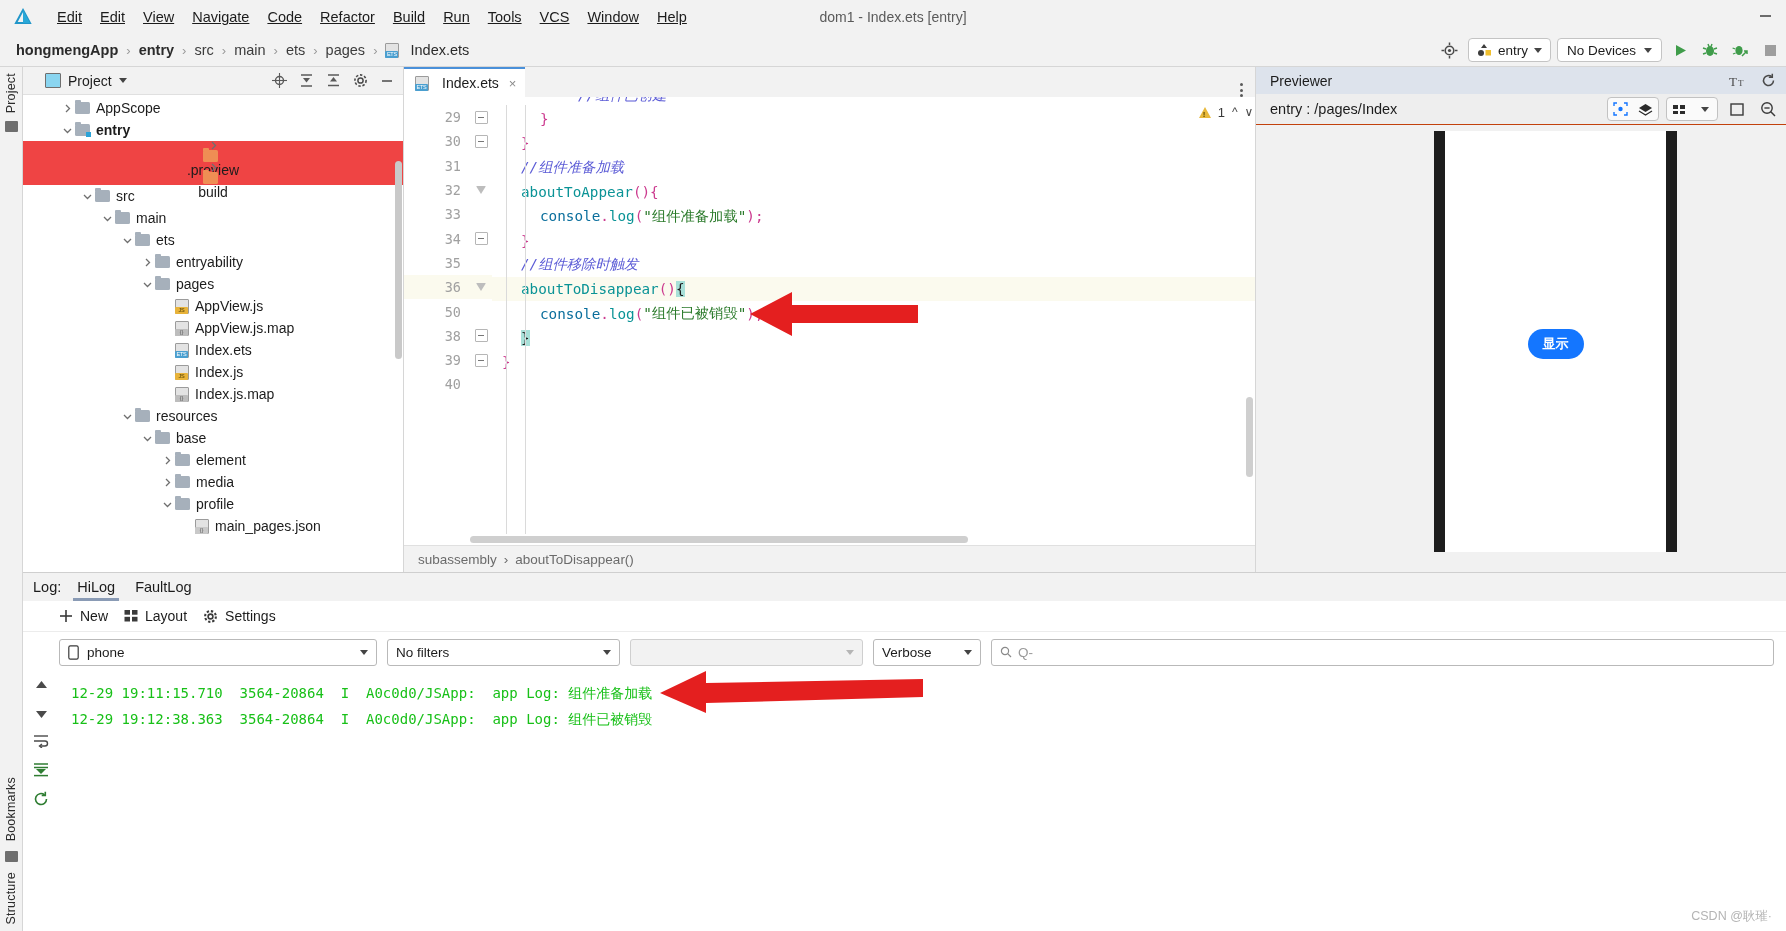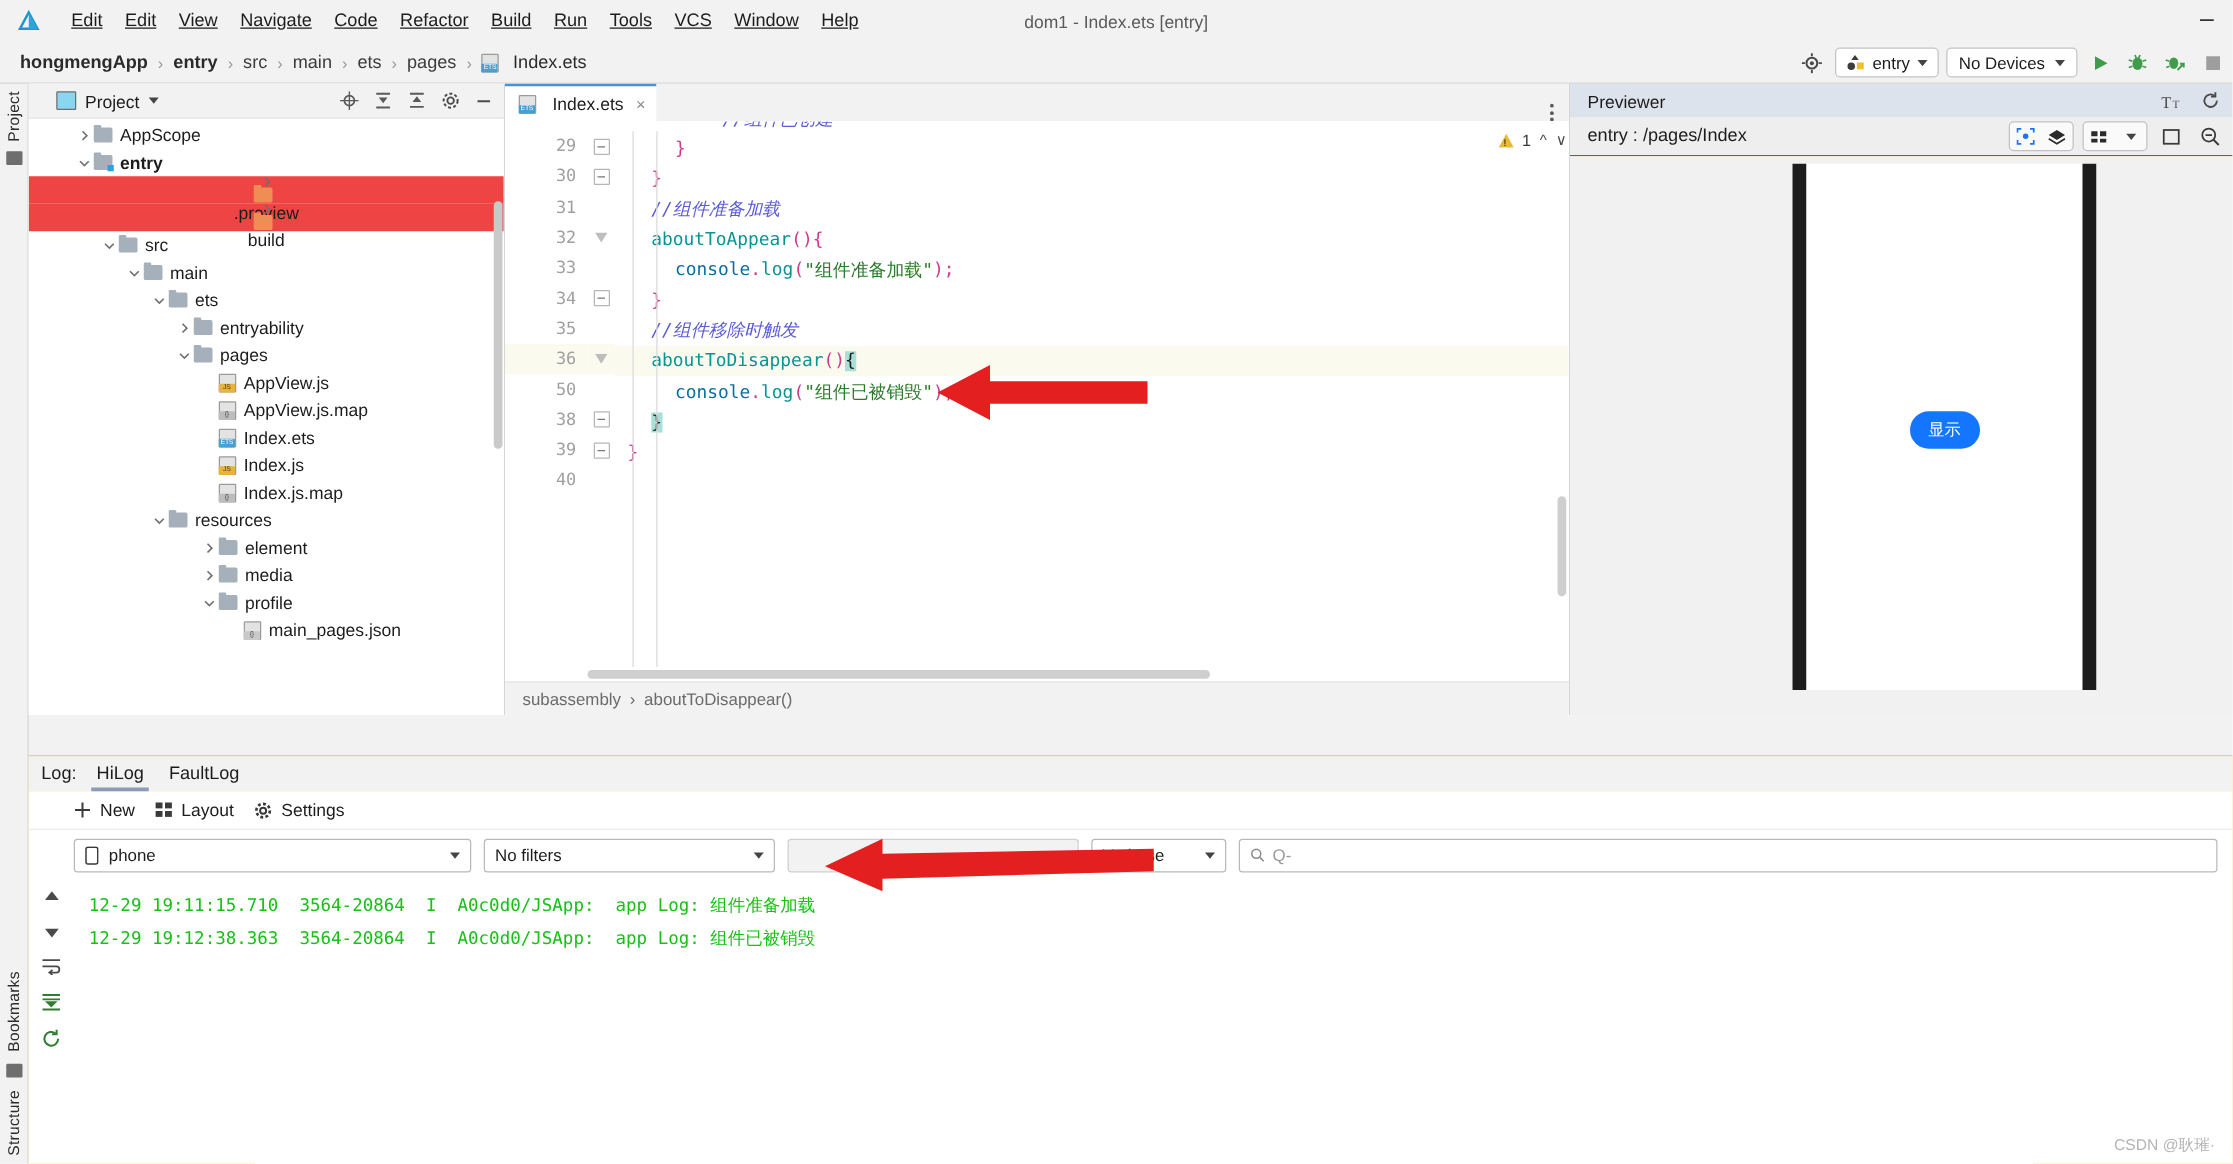--- a/index.html
+++ b/index.html
@@ -116,24 +116,24 @@
   
   .previewer{width:530px;flex:0 0 auto;display:flex;flex-direction:column;background:#f2f2f2;min-width:0;}
   .pv-head{height:27px;background:#dde3ec;display:flex;align-items:center;padding:0 10px 0 14px;font-size:14px;}
   .pv-head-icons{margin-left:auto;display:flex;align-items:center;gap:14px;}
   .pv-toolbar{height:30px;background:#eeeeee;display:flex;align-items:center;padding:0 6px 0 14px;font-size:14.5px;border-bottom:1px solid #c2410c;}
   .pv-tb-right{margin-left:auto;display:flex;align-items:center;gap:7px;}
   .pv-grp{display:flex;align-items:center;border:1px solid #c2c2c2;border-radius:4px;background:#fafafa;height:22px;overflow:hidden;}
   .pv-grp .b{width:25px;height:22px;display:flex;align-items:center;justify-content:center;}
   .pv-stage{flex:1 1 auto;background:#f1f1f1;position:relative;overflow:hidden;}
   .device{position:absolute;left:178px;top:6px;width:243px;height:421px;background:#fff;border-left:11px solid #1d1d1d;border-right:11px solid #1d1d1d;box-sizing:border-box;}
-  .dev-btn{position:absolute;left:50%;top:198px;transform:translateX(-50%);background:#1476ff;color:#fff;border-radius:15px;padding:6px 15px;font-size:13px;}
+  .dev-btn{position:absolute;left:50%;top:198px;transform:translateX(-50%);background:#1476ff;color:#fff;border-radius:15px;padding:6px 15px;font-size:13px;font-weight:bold;}
 
   
-  .logpanel{flex:1 1 auto;display:flex;flex-direction:column;background:#fde047;border-top:1px solid #cfcfcf;min-height:0;margin-top:32px;}
+  .logpanel{flex:1 1 auto;display:flex;flex-direction:column;background:#14b8a6;border-top:1px solid #cfcfcf;min-height:0;}
   .log-tabs{height:28px;background:#f2f2f2;display:flex;align-items:center;gap:0;padding-left:10px;font-size:14.5px;}
   .ltab{padding:0 10px;height:28px;display:flex;align-items:center;color:#1c1c1c;position:relative;}
   .ltab.active:after{content:"";position:absolute;left:6px;right:6px;bottom:0;height:3px;background:#8a9bb5;}
   .ltab.lbl{color:#1c1c1c;padding-left:0;padding-right:6px;}
   .log-actions{height:30px;background:#fff;display:flex;align-items:center;gap:16px;padding-left:36px;font-size:14px;border-bottom:1px solid #ececec;}
   .la{display:flex;align-items:center;gap:7px;}
   .log-filters{height:40px;display:flex;align-items:center;gap:10px;padding-left:36px;padding-right:12px;background:#fff;}
   .fsel{height:25px;border:1px solid #b9b9b9;border-radius:3px;background:#fff;display:flex;align-items:center;padding:0 8px;font-size:13.5px;position:relative;}
   .fsel .cv{margin-left:auto;}
   .fsel.disabled{background:#f2f2f2;color:#9a9a9a;border-color:#cfcfcf;}
@@ -476,20 +476,32 @@
                 <span class="tw" style="width: 96px;"></span>
                 <span class="arrow">
                   <svg width="9" height="9" viewBox="0 0 9 9">
                     <polyline points="1,3 4.5,6.5 8,3" fill="none" stroke="#6f6f6f" stroke-width="1.3"></polyline>
                   </svg>
                 </span>
                 <span class="folder">
                   <i></i>
                 </span>
                 <span>resources</span>
+              </div>
+              <div class="trow">
+                <span class="tw" style="width: 116px;"></span>
+                <span class="arrow">
+                  <svg width="9" height="9" viewBox="0 0 9 9">
+                    <polyline points="1,3 4.5,6.5 8,3" fill="none" stroke="#6f6f6f" stroke-width="1.3"></polyline>
+                  </svg>
+                </span>
+                <span class="folder">
+                  <i></i>
+                </span>
+                <span>base</span>
               </div>
               <div class="trow">
                 <span class="tw" style="width: 136px;"></span>
                 <span class="arrow">
                   <svg width="9" height="9" viewBox="0 0 9 9">
                     <polyline points="3,1 6.5,4.5 3,8" fill="none" stroke="#6f6f6f" stroke-width="1.3"></polyline>
                   </svg>
                 </span>
                 <span class="folder">
                   <i></i>

